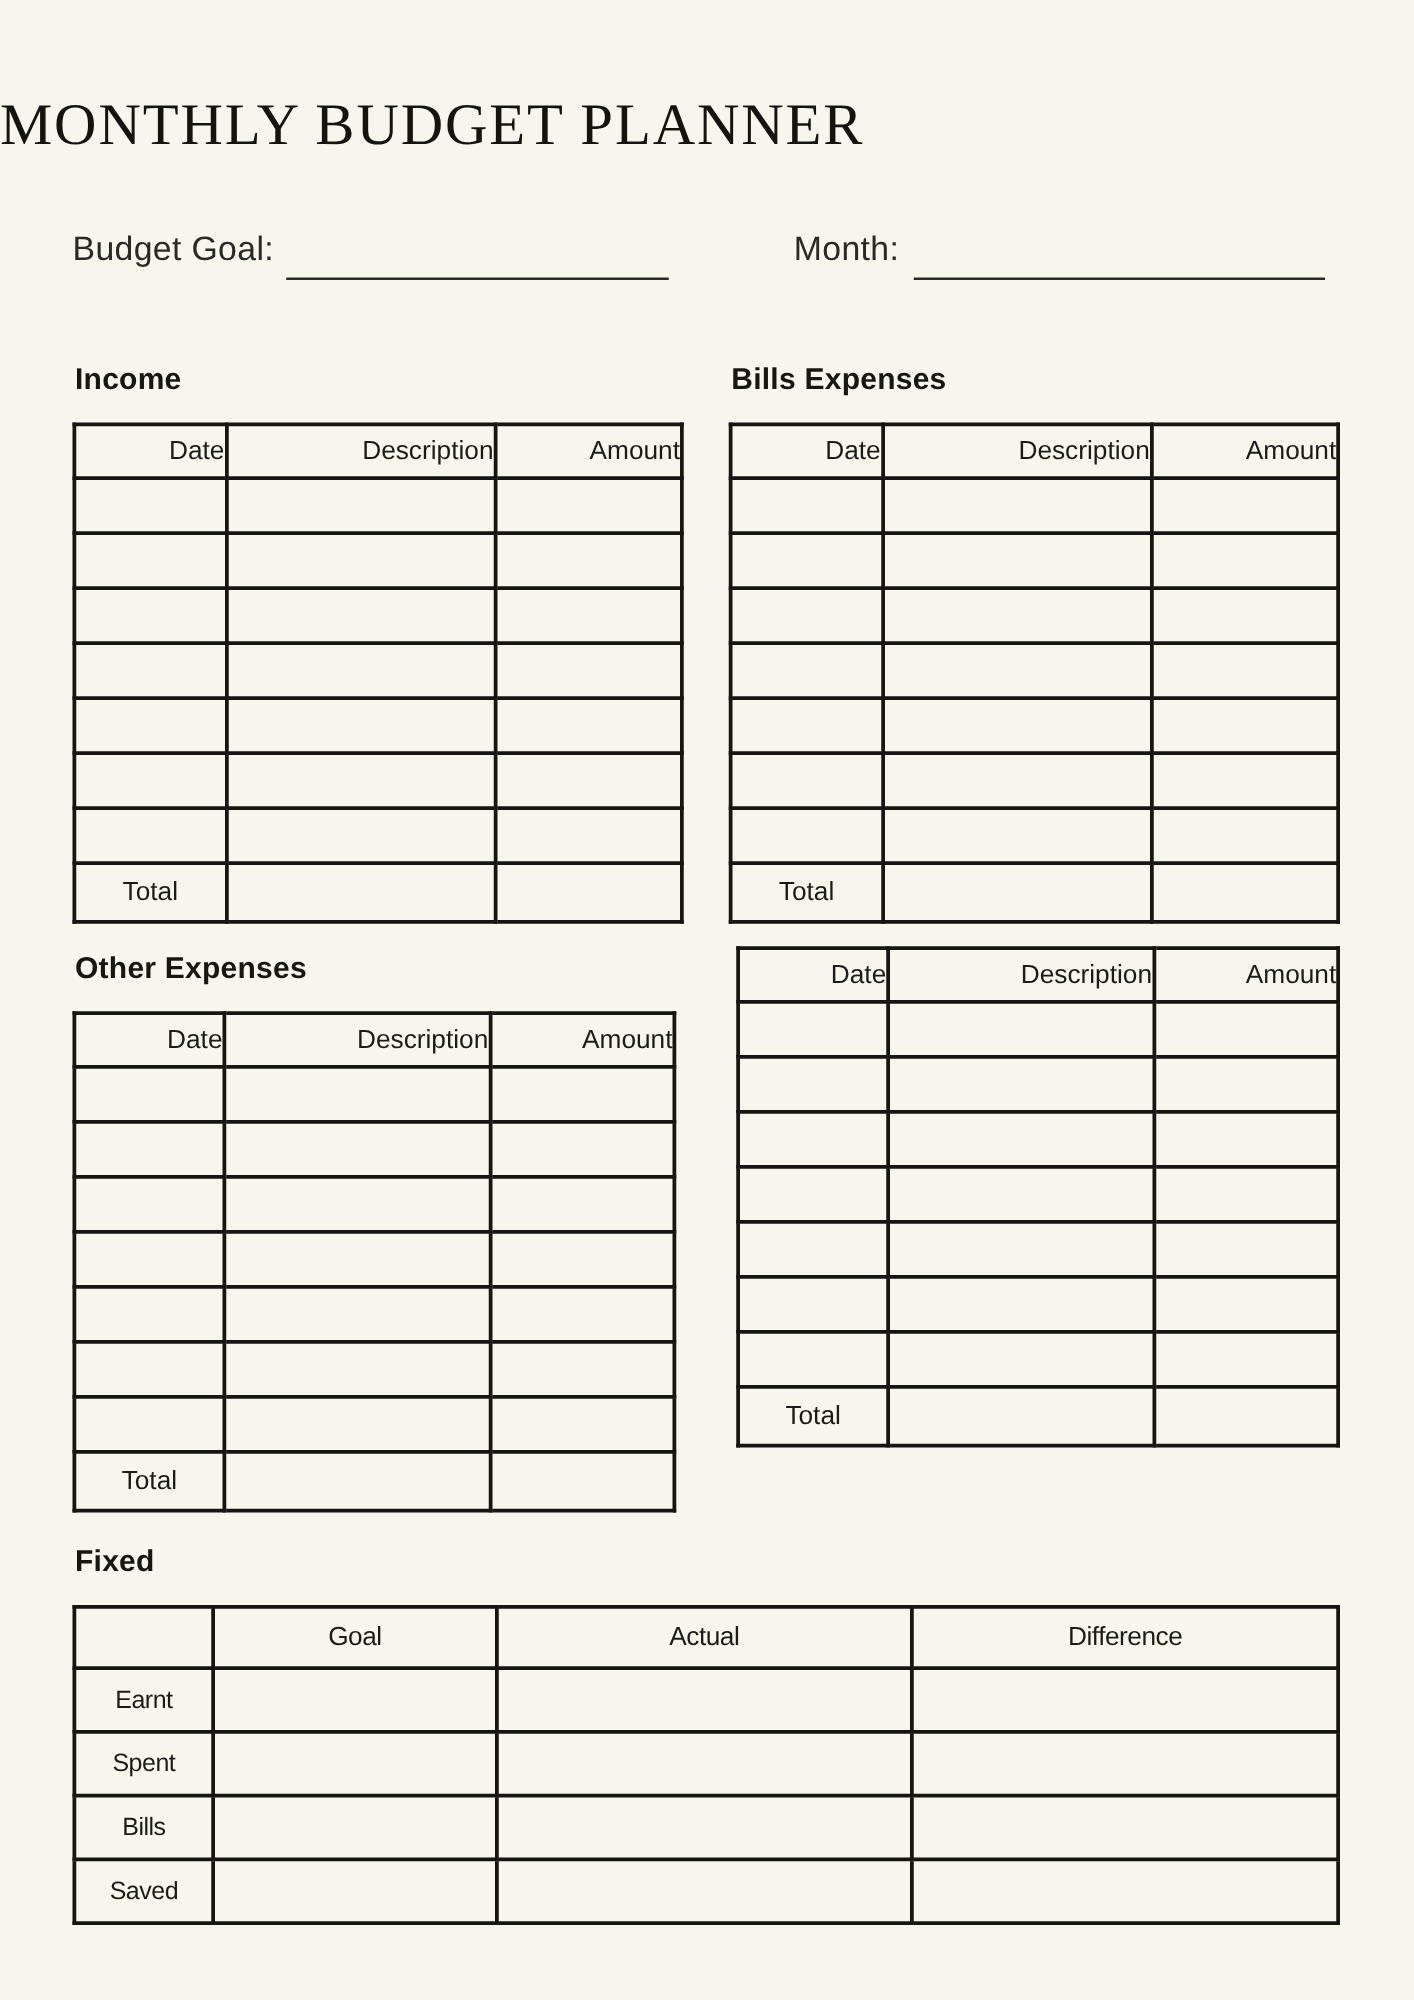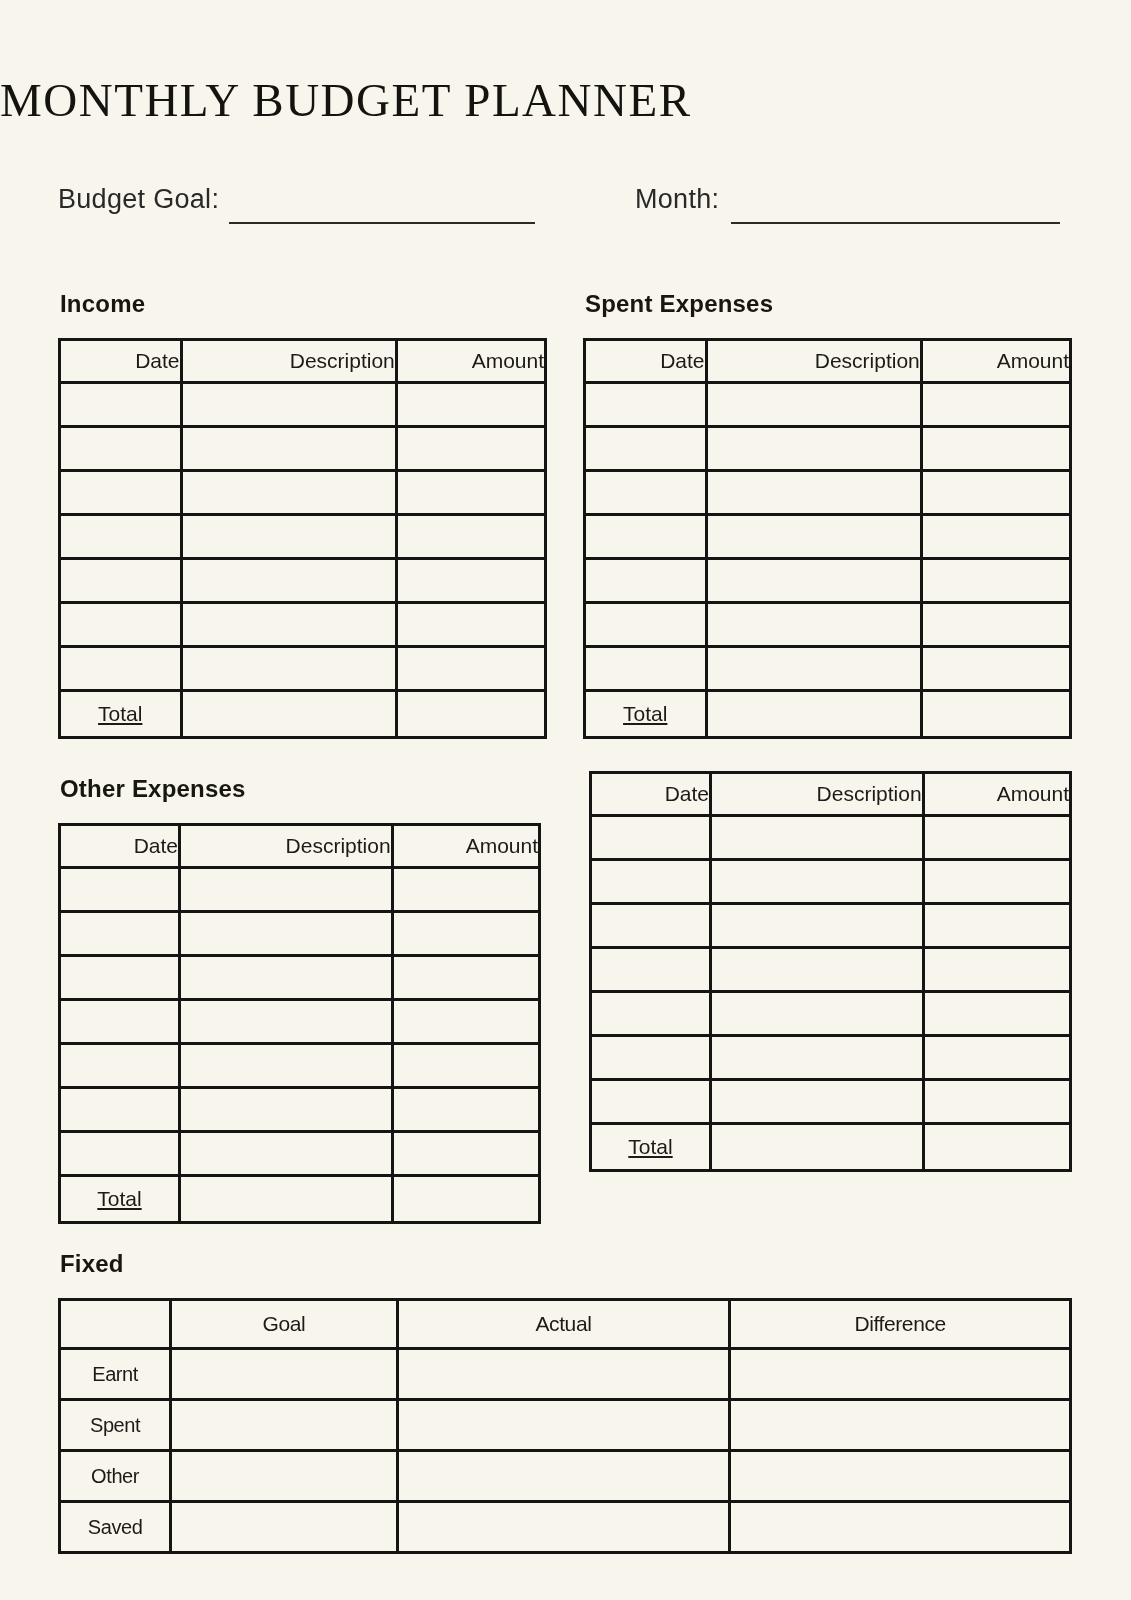--- a/index.html
+++ b/index.html
@@ -52,21 +52,21 @@
   .field-month { flex: 1; margin-left: 100px; }
   .field-month .fill-line { margin-left: 12px; }
 
   
   .sections-grid {
     display: grid;
     grid-template-columns: 1fr 1fr;
     column-gap: 36px;
     margin: 66px 59px 0 58px;
   }
-  .sections-grid.row-2 { margin-top: 36px; gap: 48px; }
+  .sections-grid.row-2 { margin-top: 22px; gap: 48px; }
 
   .section-title {
     margin: 0 0 20px 2px;
     font-size: 24px;
     line-height: 28px;
     font-weight: 700;
     letter-spacing: 0.2px;
     color: #17160f;
   }
 
@@ -89,21 +89,20 @@
     font-size: 21px;
     text-align: right;
     color: #1c1b18;
   }
   .entry-table tbody td { height: 41px; }
   .entry-table tfoot td { height: 44px; }
   .entry-table .total-label {
     text-align: center;
     font-size: 21px;
     color: #1c1b18;
-    text-decoration: underline;
   }
 
   
   .recap-wrap { margin: 26px 59px 0 58px; }
   .recap-table {
     width: 100%;
     border-collapse: collapse;
     table-layout: fixed;
     padding-left: 19px;
   }
@@ -205,21 +204,21 @@
         <tr class="total-row">
           <td class="total-label">Total</td>
           <td></td>
           <td></td>
         </tr>
       </tfoot>
     </table>
   </section>
 
   <section>
-    <h2 class="section-title">Spent Expenses</h2>
+    <h2 class="section-title">Bills Expenses</h2>
     <table class="entry-table">
       <colgroup>
           <col class="c-date">
           <col class="c-desc">
           <col class="c-amount">
         </colgroup>
       <thead>
         <tr>
           <th>Date</th>
           <th>Description</th>
@@ -426,21 +425,21 @@
         <td></td>
         <td></td>
       </tr>
       <tr>
         <td class="recap-row-label">Spent</td>
         <td></td>
         <td></td>
         <td></td>
       </tr>
       <tr>
-        <td class="recap-row-label">Other</td>
+        <td class="recap-row-label">Bills</td>
         <td></td>
         <td></td>
         <td></td>
       </tr>
       <tr>
         <td class="recap-row-label">Saved</td>
         <td></td>
         <td></td>
         <td></td>
       </tr>

